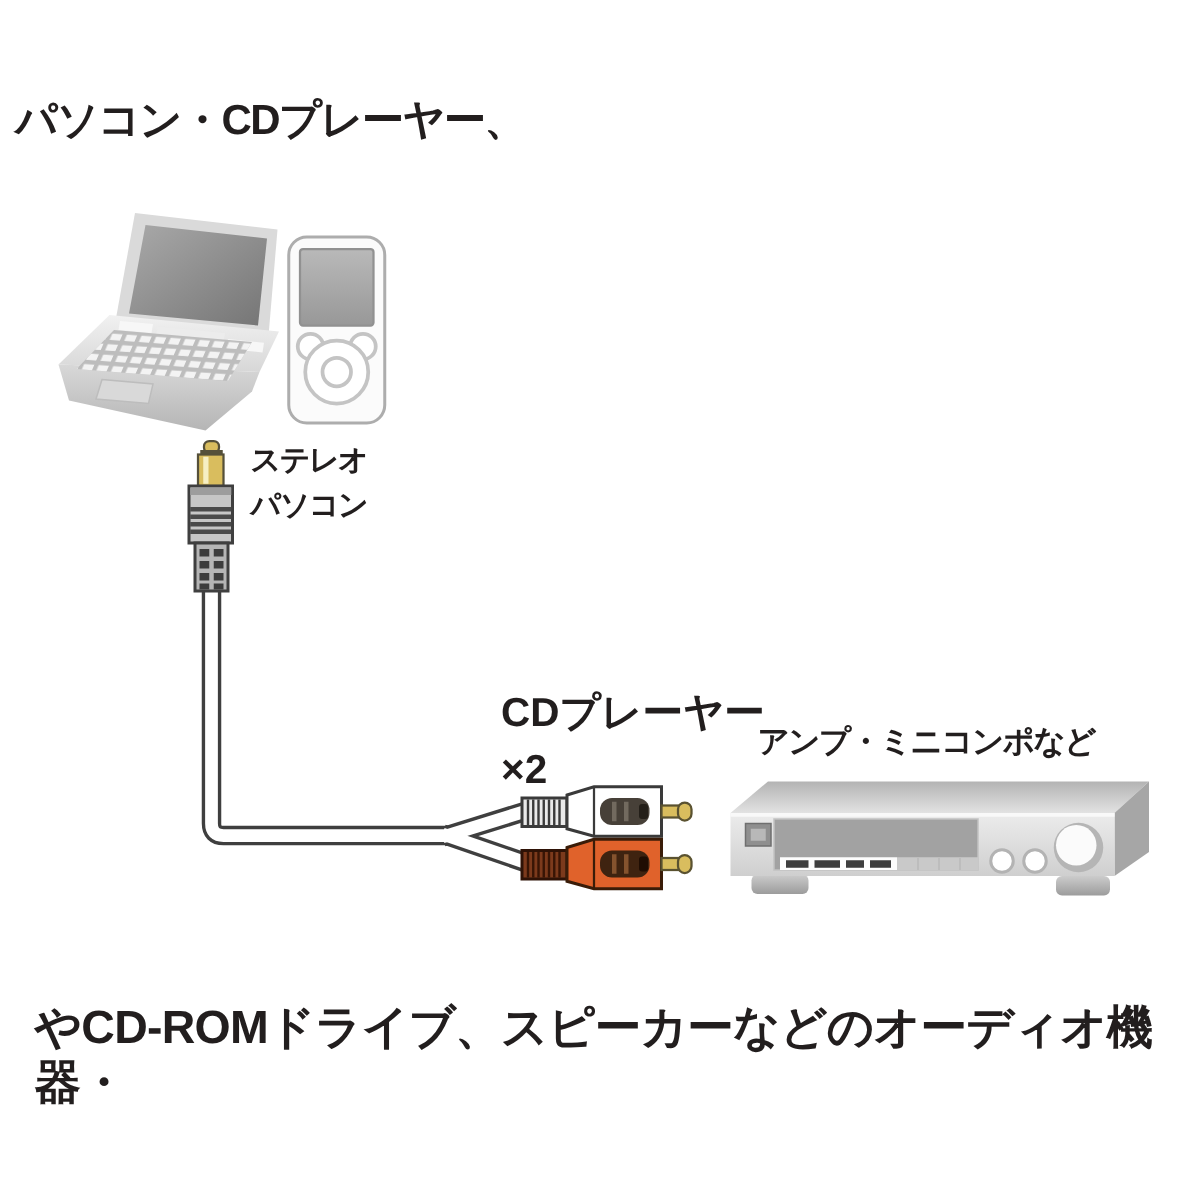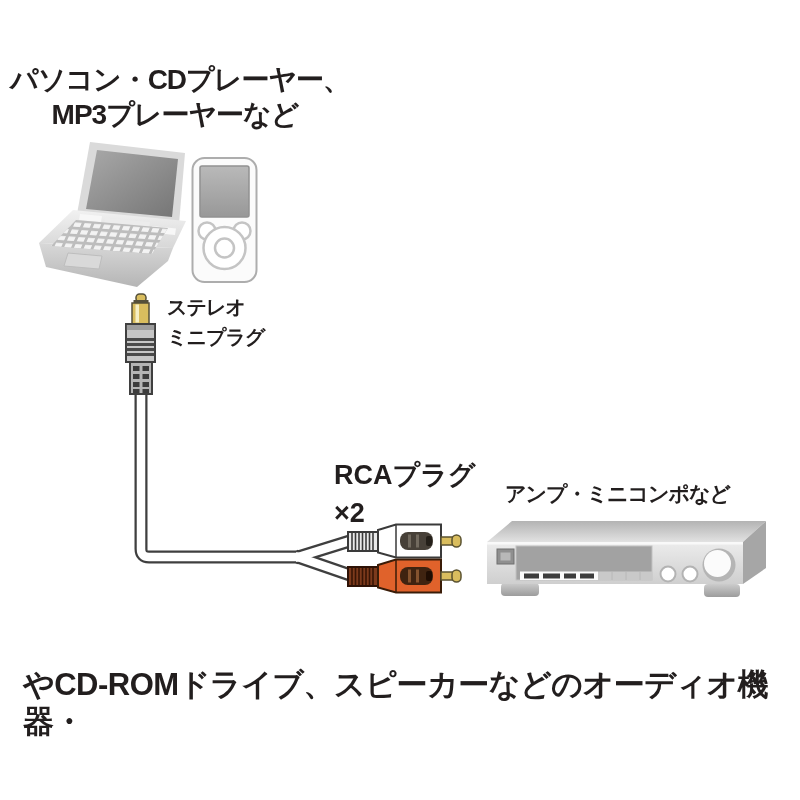--- a/index.html
+++ b/index.html
@@ -1,19 +1,19 @@
 <!DOCTYPE html>
 <html><head>
 <meta charset="utf-8">
 <style>
   html,body{margin:0;padding:0;background:#fff;}
   .stage{position:relative;width:800px;height:800px;background:#ffffff;overflow:hidden;
          font-family:"Liberation Sans","DejaVu Sans",sans-serif;color:#221e1e;}
   .lbl{position:absolute;font-weight:700;white-space:pre;}
-  .title{left:10px;top:62px;width:330px;text-align:center;font-size:28px;line-height:35px;letter-spacing:-1px;}
+  .title{left:10px;top:62px;width:330px;text-align:left;font-size:28px;line-height:35px;letter-spacing:-1px;}
   .stereo{left:167px;top:292px;font-size:20px;line-height:30px;letter-spacing:-1px;}
   .rca{left:334px;top:456px;font-size:27px;line-height:38px;}
   .amp{left:505px;top:480px;font-size:21px;letter-spacing:-1px;}
   .desc{position:absolute;left:23px;top:666px;width:774px;font-weight:700;
         font-size:31px;line-height:37px;letter-spacing:-0.5px;}
   svg{position:absolute;left:0;top:0;}
 </style>
 </head>
 <body>
 
@@ -192,25 +192,25 @@
       </g>
       <circle cx="668" cy="574" r="7.5" fill="#ffffff" stroke="#b3b3b3" stroke-width="2"></circle>
       <circle cx="690" cy="574" r="7.5" fill="#ffffff" stroke="#b3b3b3" stroke-width="2"></circle>
       <g>
         <circle cx="719" cy="565" r="16.5" fill="#b5b5b5"></circle>
         <circle cx="717.5" cy="563.5" r="13.5" fill="#fbfbfb"></circle>
       </g>
     </g>
   </svg>
 
-  <div class="lbl title"><span>パソコン・CDプレーヤー、</span><br><span>MP3プレーヤーなど</span></div>
-
-  <div class="lbl stereo"><span>ステレオ</span><br><span>ミニプラグ</span></div>
-
-  <div class="lbl rca"><span>RCAプラグ</span><br><span>×2</span></div>
+  <div class="lbl title"><span>パソコン・CDプレーヤー、</span><br></div>
+
+  <div class="lbl stereo"><span>ステレオ</span><br><span>パソコン</span></div>
+
+  <div class="lbl rca"><span>CDプレーヤー</span><br><span>×2</span></div>
 
   <div class="lbl amp">アンプ・ミニコンポなど</div>
 
   <div class="desc">
     <div>やCD-ROMドライブ、スピーカーなどのオーディオ機器・</div>
 
   </div>
 
 </div>
 

